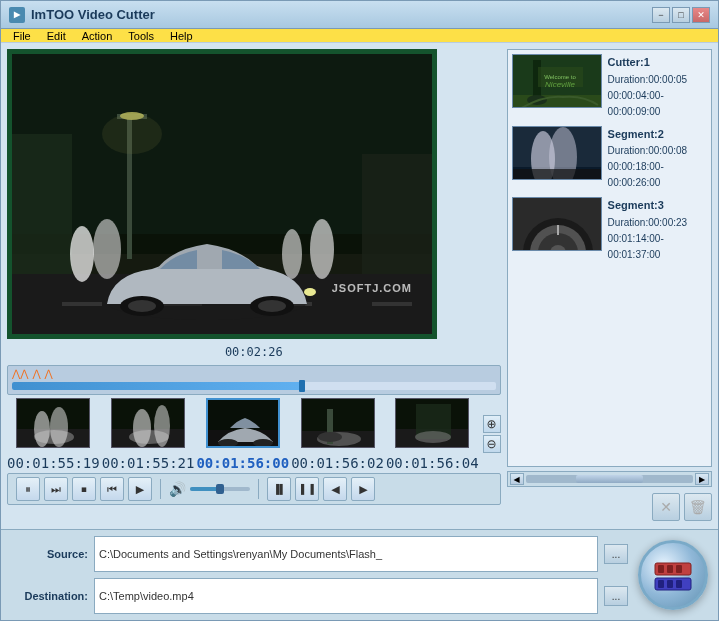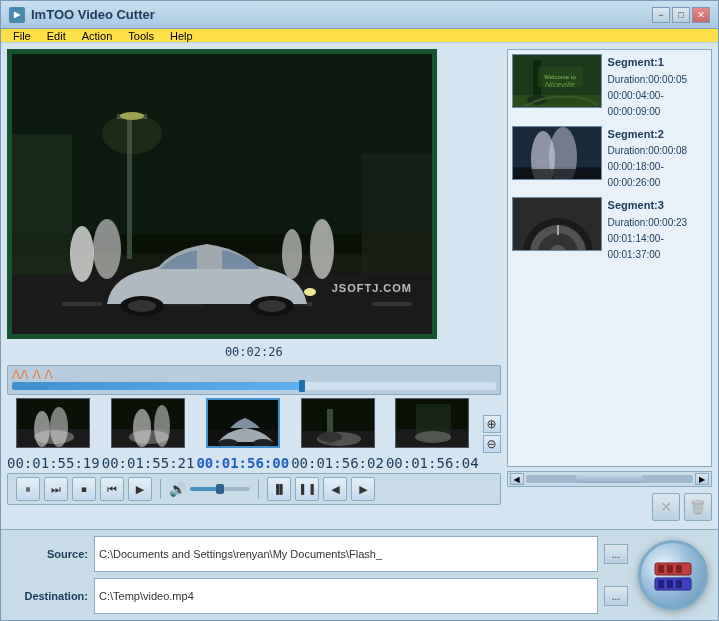--- a/index.html
+++ b/index.html
@@ -644,21 +644,21 @@
               <rect x="20" y="5" width="8" height="40" fill="#0a200a" opacity="0.7"></rect>
               <ellipse cx="24" cy="45" rx="10" ry="5" fill="#1a301a"></ellipse>
               <path d="M5,55 Q30,40 50,42 Q70,40 85,50" stroke="#3a5a2a" stroke-width="2" fill="none"></path>
 
               <rect x="25" y="12" width="45" height="20" fill="#2a4a1a" opacity="0.6"></rect>
               <text x="47" y="24" font-size="6" fill="#80c060" text-anchor="middle">Welcome to</text>
               <text x="47" y="32" font-size="8" fill="#60a040" text-anchor="middle" font-style="italic">Niceville</text>
             </svg>
           </div>
           <div class="seg-info">
-            <div class="seg-title">Segment:1</div>
+            <div class="seg-title">Cutter:1</div>
             <div>Duration:00:00:05</div>
             <div>00:00:04:00-00:00:09:00</div>
           </div>
         </div>
 
         <div class="segment-item">
           <div class="seg-thumb seg2-bg">
             <svg width="90" height="65" viewBox="0 0 90 65" xmlns="http://www.w3.org/2000/svg">
               <rect width="90" height="65" fill="#1a2a3a"></rect>
               <rect y="40" width="90" height="25" fill="#0a1a2a"></rect>

